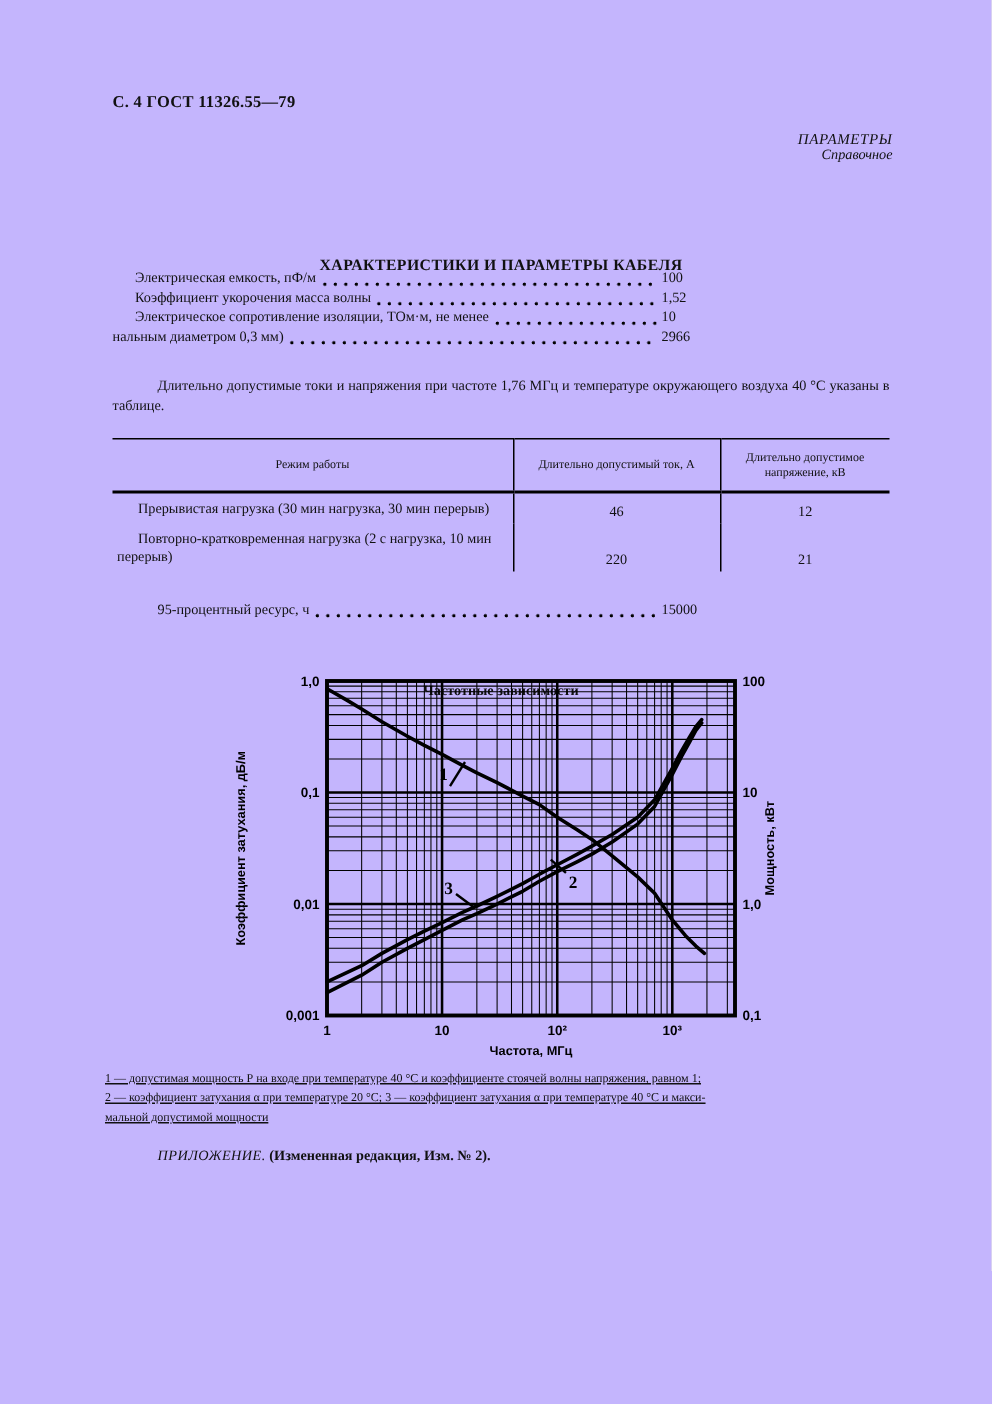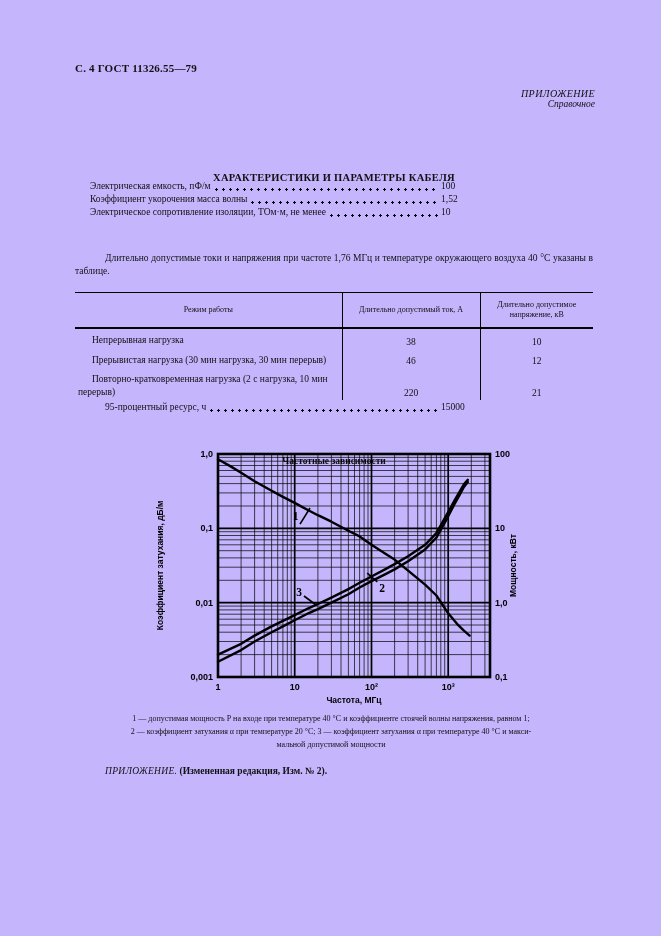--- a/index.html
+++ b/index.html
@@ -37,75 +37,75 @@
   .chart-wrap{left:150px;top:446px;width:400px;height:262px;}
   
   .minor{stroke:#000;stroke-width:.7;}
   .major{stroke:#000;stroke-width:1.7;}
   .pborder{fill:none;stroke:#000;stroke-width:2.6;}
   .curve{fill:none;stroke:#000;stroke-width:2.4;stroke-linejoin:round;stroke-linecap:round;}
   .tick{font:bold 9px "Liberation Sans","DejaVu Sans",sans-serif;fill:#000;}
   .axis-title{font:bold 8.5px "Liberation Sans","DejaVu Sans",sans-serif;fill:#000;}
   .curve-label{font:bold 11.5px "Liberation Serif","DejaVu Serif",serif;fill:#000;}
   .leader-line{stroke:#000;stroke-width:1.6;}
-  .footnote{left:70px;top:712px;width:522px;text-align:center;font-size:8px;line-height:13px;}
+  .footnote{left:70px;top:712px;width:522px;font-size:8px;line-height:13px;text-decoration:underline;}
   .bottom-annex{left:105px;top:766px;font-size:9.5px;}
   .bottom-annex .bi{font-style:italic;letter-spacing:.3px;}
   .bottom-annex .bb{font-weight:bold;}
 </style>
 </head>
 <body>
 
 <div class="page">
 
   <div class="abs hdr-left">С. 4 ГОСТ 11326.55—79</div>
 
   <div class="abs annex">
-    <div class="a1">ПРИЛОЖЕНИЕ</div>
+    <div class="a1">ПАРАМЕТРЫ</div>
     <div class="a2">Справочное</div>
   </div>
 
   <div class="abs doc-title">ХАРАКТЕРИСТИКИ И ПАРАМЕТРЫ КАБЕЛЯ</div>
 
   <div class="abs specs">
     <div class="spec-row">
       <span class="spec-label">Электрическая емкость, пФ/м</span>
       <span class="leader"></span>
       <span class="spec-value">100</span>
     </div>
     <div class="spec-row">
       <span class="spec-label">Коэффициент укорочения масса волны</span>
       <span class="leader"></span>
       <span class="spec-value">1,52</span>
     </div>
     <div class="spec-row">
       <span class="spec-label">Электрическое сопротивление изоляции, ТОм·м, не менее</span>
       <span class="leader"></span>
       <span class="spec-value">10</span>
+    </div>
+    <div class="spec-row">
+      <span class="spec-label wrap2">нальным диаметром 0,3 мм)</span>
+      <span class="leader"></span>
+      <span class="spec-value">2966</span>
     </div>
   </div>
 
   <div class="abs para">Длительно допустимые токи и напряжения при частоте 1,76 МГц и температуре окружающего воздуха 40 °С указаны в таблице.</div>
 
   <table class="abs gtable">
     <colgroup>
         <col style="width:267px">
         <col style="width:138px">
         <col style="width:113px">
       </colgroup>
     <tbody>
         <tr>
       <td class="h c1">Режим работы</td>
       <td class="h c2">Длительно допустимый ток, А</td>
       <td class="h c3">Длительно допустимое напряжение, кВ</td>
-    </tr>
-    <tr>
-      <td class="mode c1">Непрерывная нагрузка</td>
-      <td class="num c2">38</td>
-      <td class="num c3">10</td>
     </tr>
     <tr>
       <td class="mode c1">Прерывистая нагрузка (30 мин нагрузка, 30 мин перерыв)</td>
       <td class="num c2">46</td>
       <td class="num c3">12</td>
     </tr>
     <tr>
       <td class="mode c1">Повторно-кратковременная нагрузка (2 с нагрузка, 10 мин перерыв)</td>
       <td class="num c2">220</td>
       <td class="num c3">21</td>

